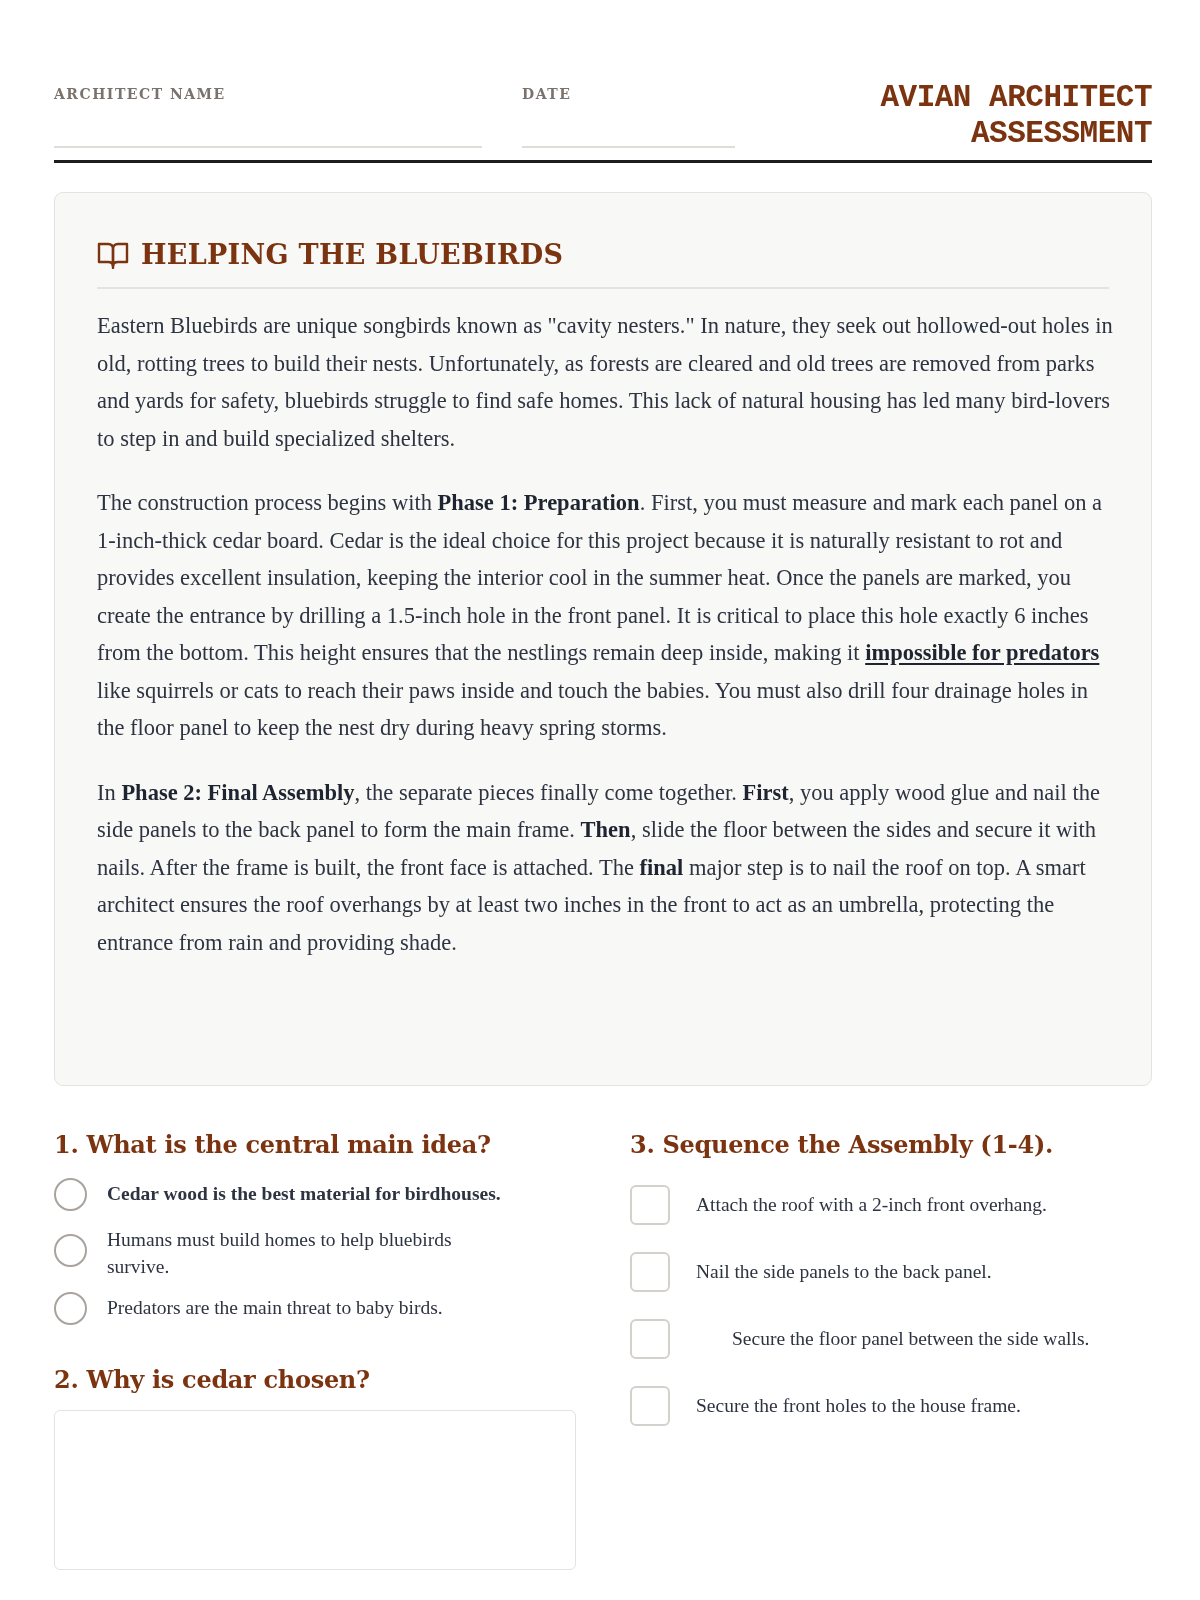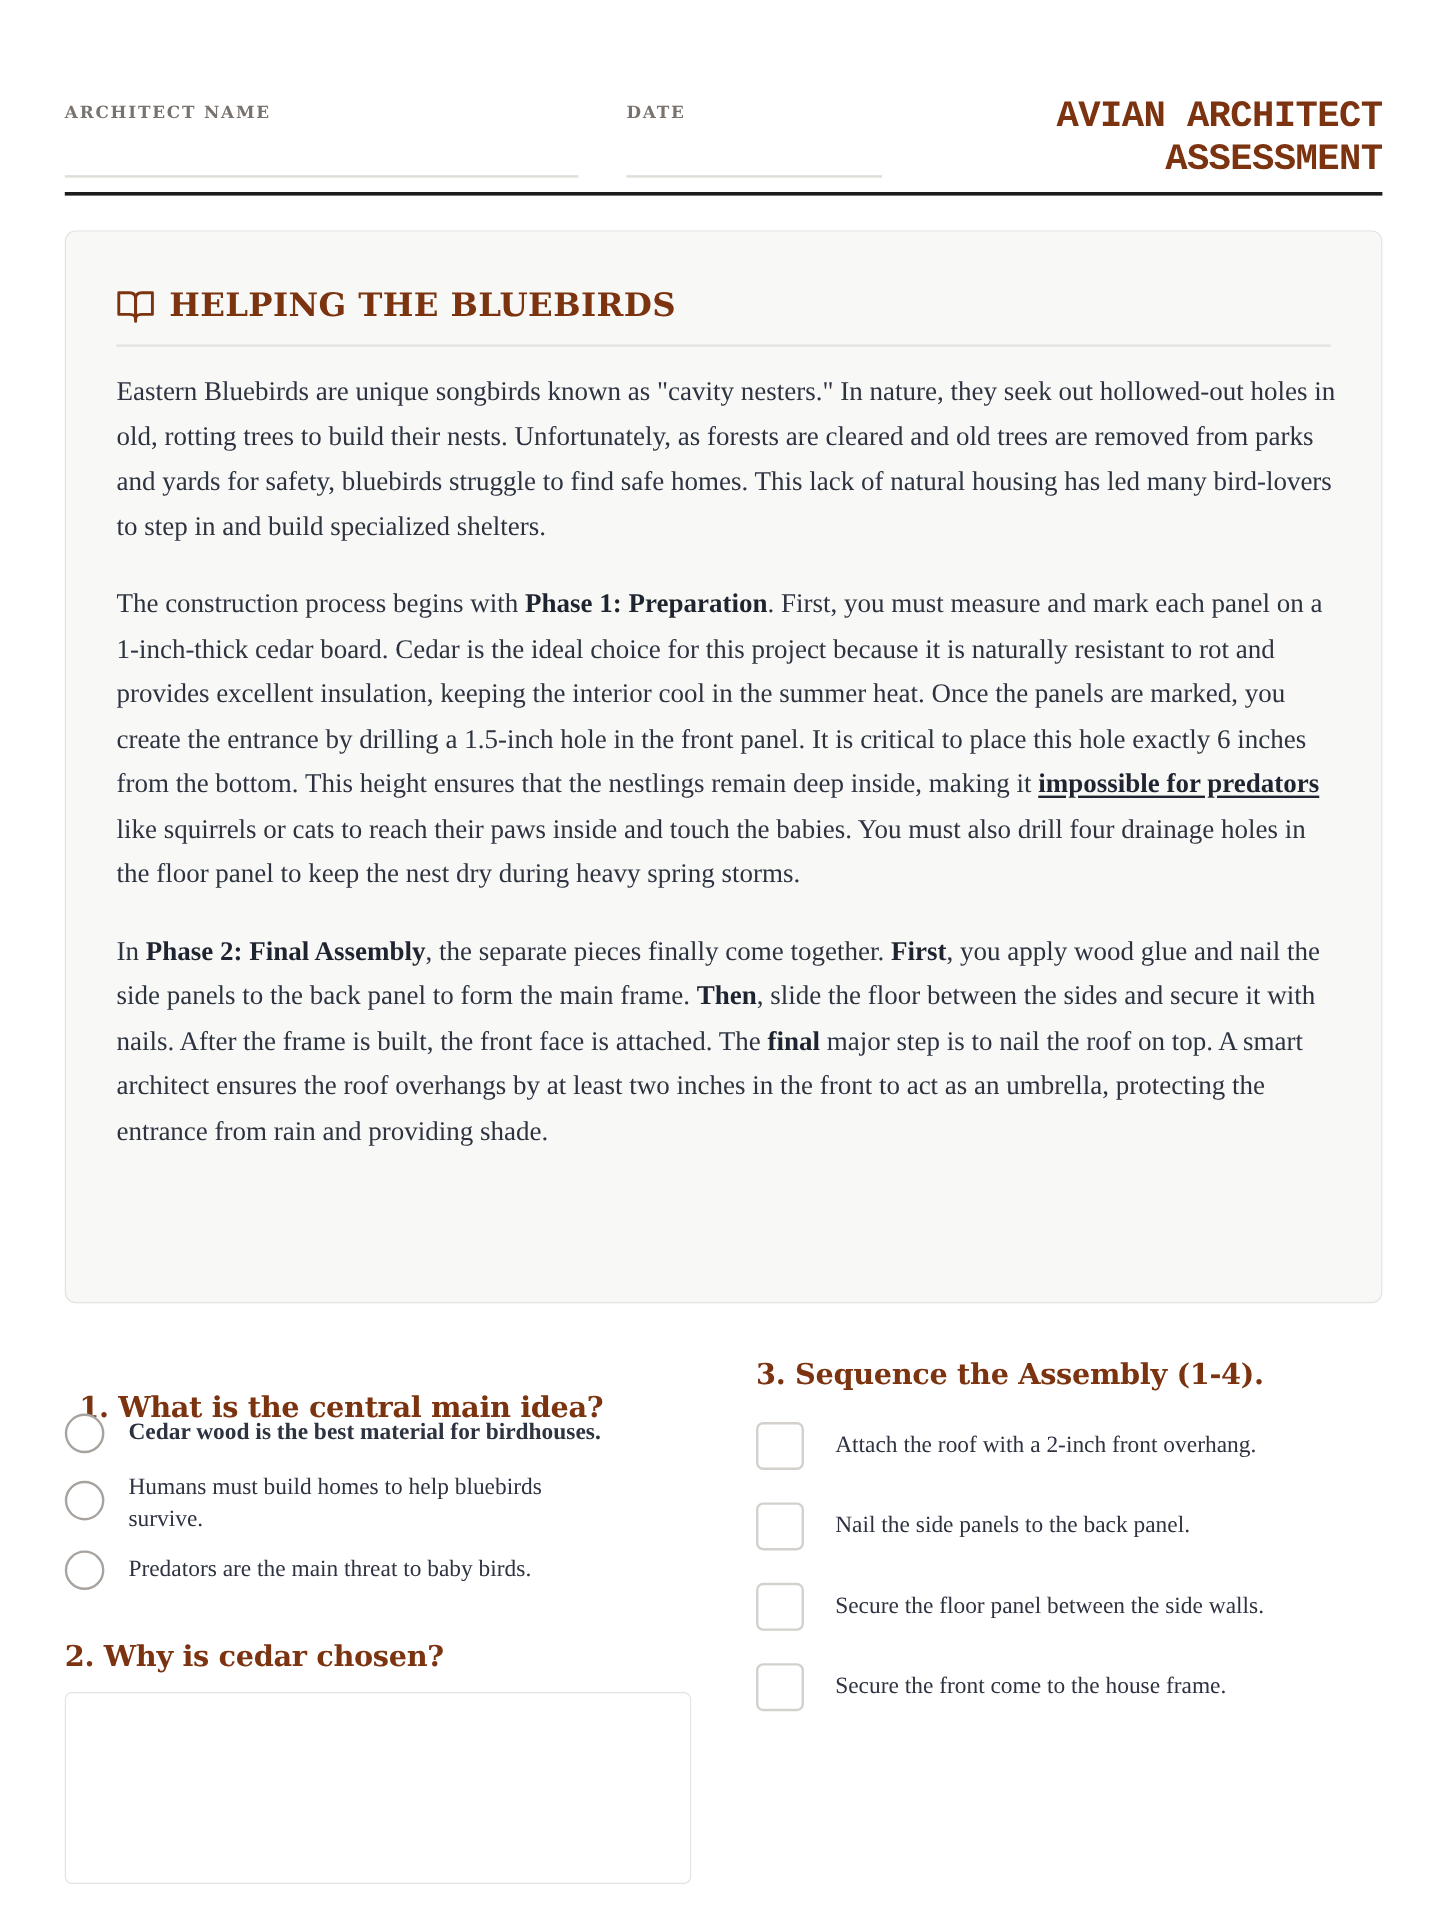--- a/index.html
+++ b/index.html
@@ -57,21 +57,21 @@
     .passage p { margin-bottom: 27px; }
     .passage b { font-weight: bold; color: #1f2530; }
     .passage u { text-decoration: underline; text-underline-offset: 3px; }
 
     
     .q-title {
       position: absolute;
       font-family: "DejaVu Serif", serif; font-weight: bold;
       font-size: 24px; color: #7b3310; letter-spacing: -0.3px;
     }
-    .q1-title { left: 12px; top: 1130px; margin-top: 28px; }
+    .q1-title { left: 0; top: 1130px; }
     .q2-title { left: 0; top: 1365px; }
     .q3-title { left: 576px; top: 1130px; }
 
     .radio-row { position: absolute; left: 0; display: flex; align-items: flex-start; }
     .radio {
       width: 33px; height: 33px; border-radius: 50%;
       border: 2.5px solid #a8a39e; background: #fff; flex: none; cursor: pointer;
     }
     .radio-label {
       margin-left: 20px; font-family: "Liberation Serif", serif;
@@ -89,21 +89,21 @@
 
     .check-row { position: absolute; left: 576px; display: flex; align-items: center; }
     .checkbox {
       width: 40px; height: 40px; border: 2.5px solid #d4d1cd; border-radius: 6px;
       background: #fff; flex: none; cursor: pointer;
     }
     .check-label {
       margin-left: 26px; font-family: "Liberation Serif", serif;
       font-size: 19.5px; color: #2d3340;
     }
-    .c1 { top: 1185px; } .c2 { top: 1252px; } .c3 { top: 1319px; } .c4 { top: 1386px; }
+    .c1 { top: 1185px; } .c2 { top: 1252px; } .c3 { top: 1319px; gap: 36px; } .c4 { top: 1386px; }
   </style>
 </head>
 <body>
 
 <div class="page">
 
   <div class="header">
     <div class="field-label name-label">ARCHITECT NAME</div>
     <div class="field-line name-line"></div>
     <div class="field-label date-label">DATE</div>
@@ -159,16 +159,16 @@
   <div class="check-row c2">
     <span class="checkbox"></span>
     <span class="check-label">Nail the side panels to the back panel.</span>
   </div>
   <div class="check-row c3">
     <span class="checkbox"></span>
     <span class="check-label">Secure the floor panel between the side walls.</span>
   </div>
   <div class="check-row c4">
     <span class="checkbox"></span>
-    <span class="check-label">Secure the front come to the house frame.</span>
+    <span class="check-label">Secure the front holes to the house frame.</span>
   </div>
 
 </div>
 
 </body></html>

